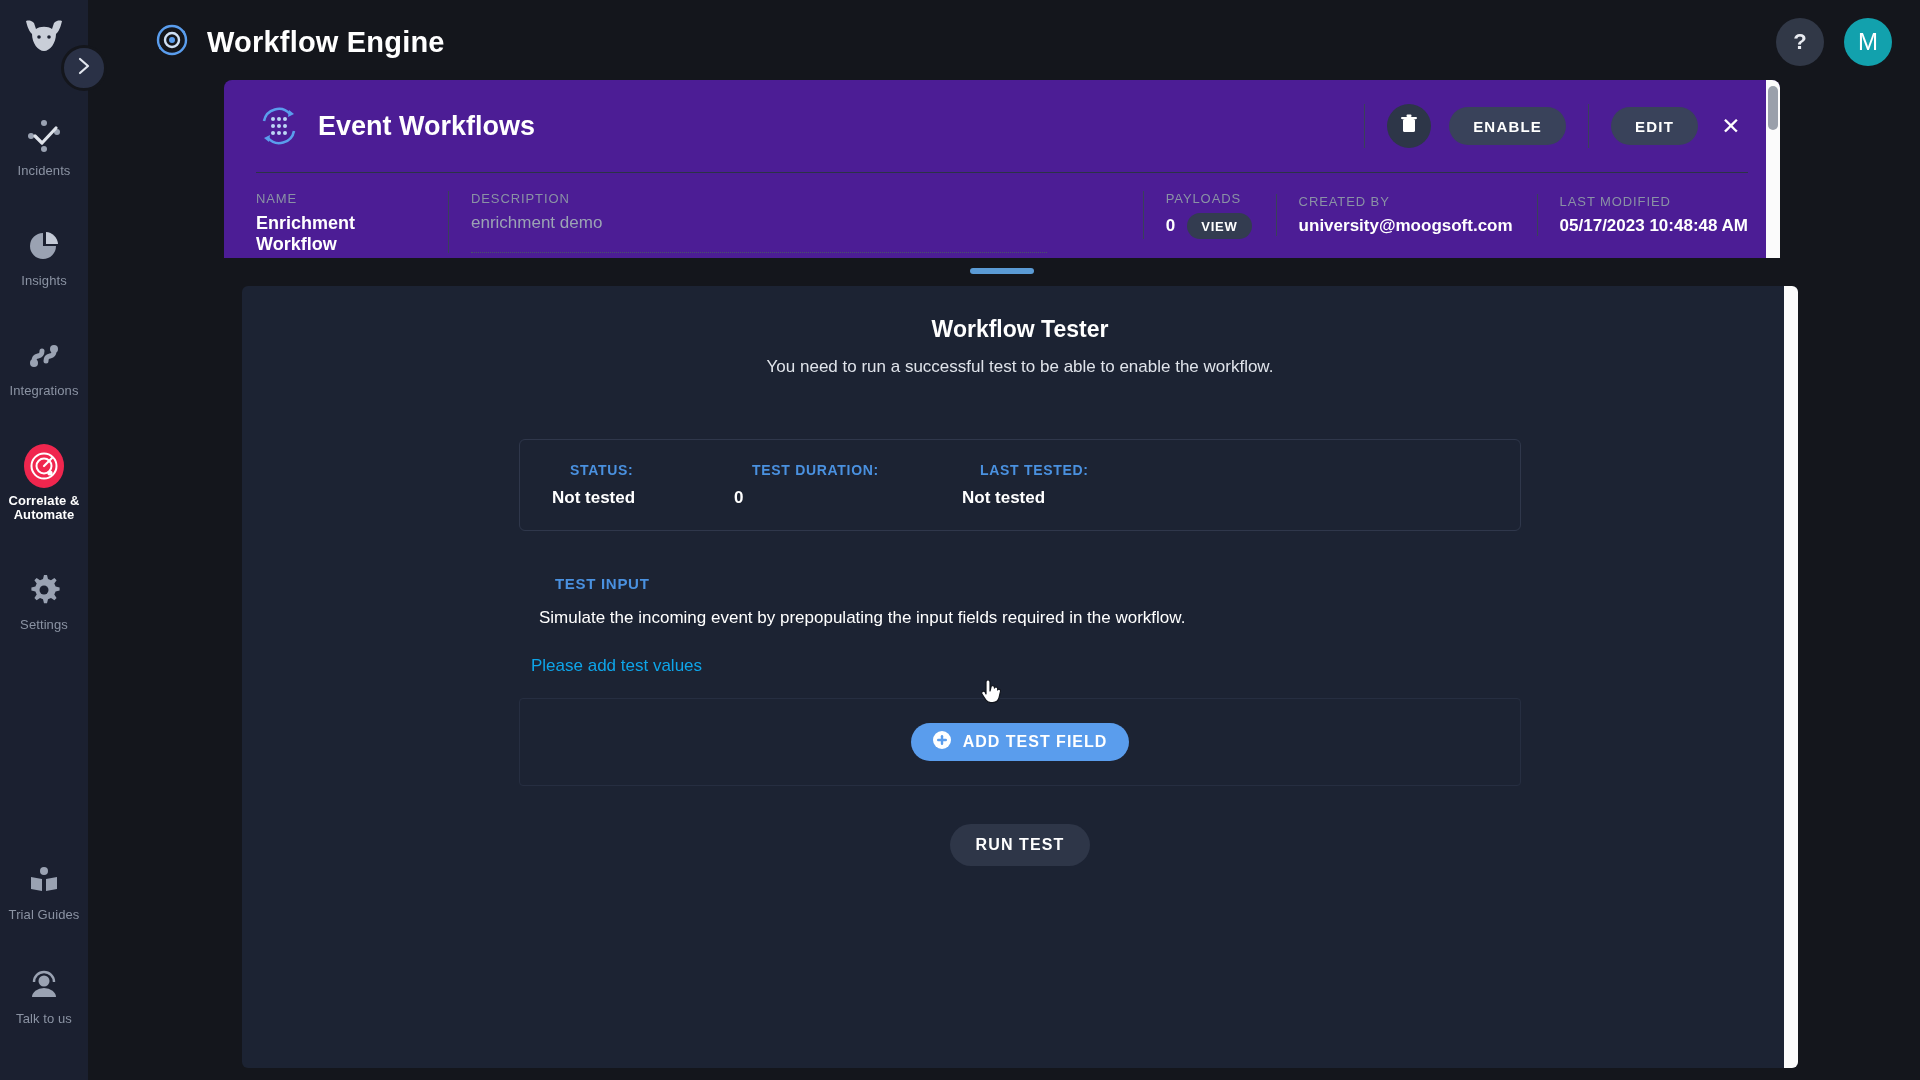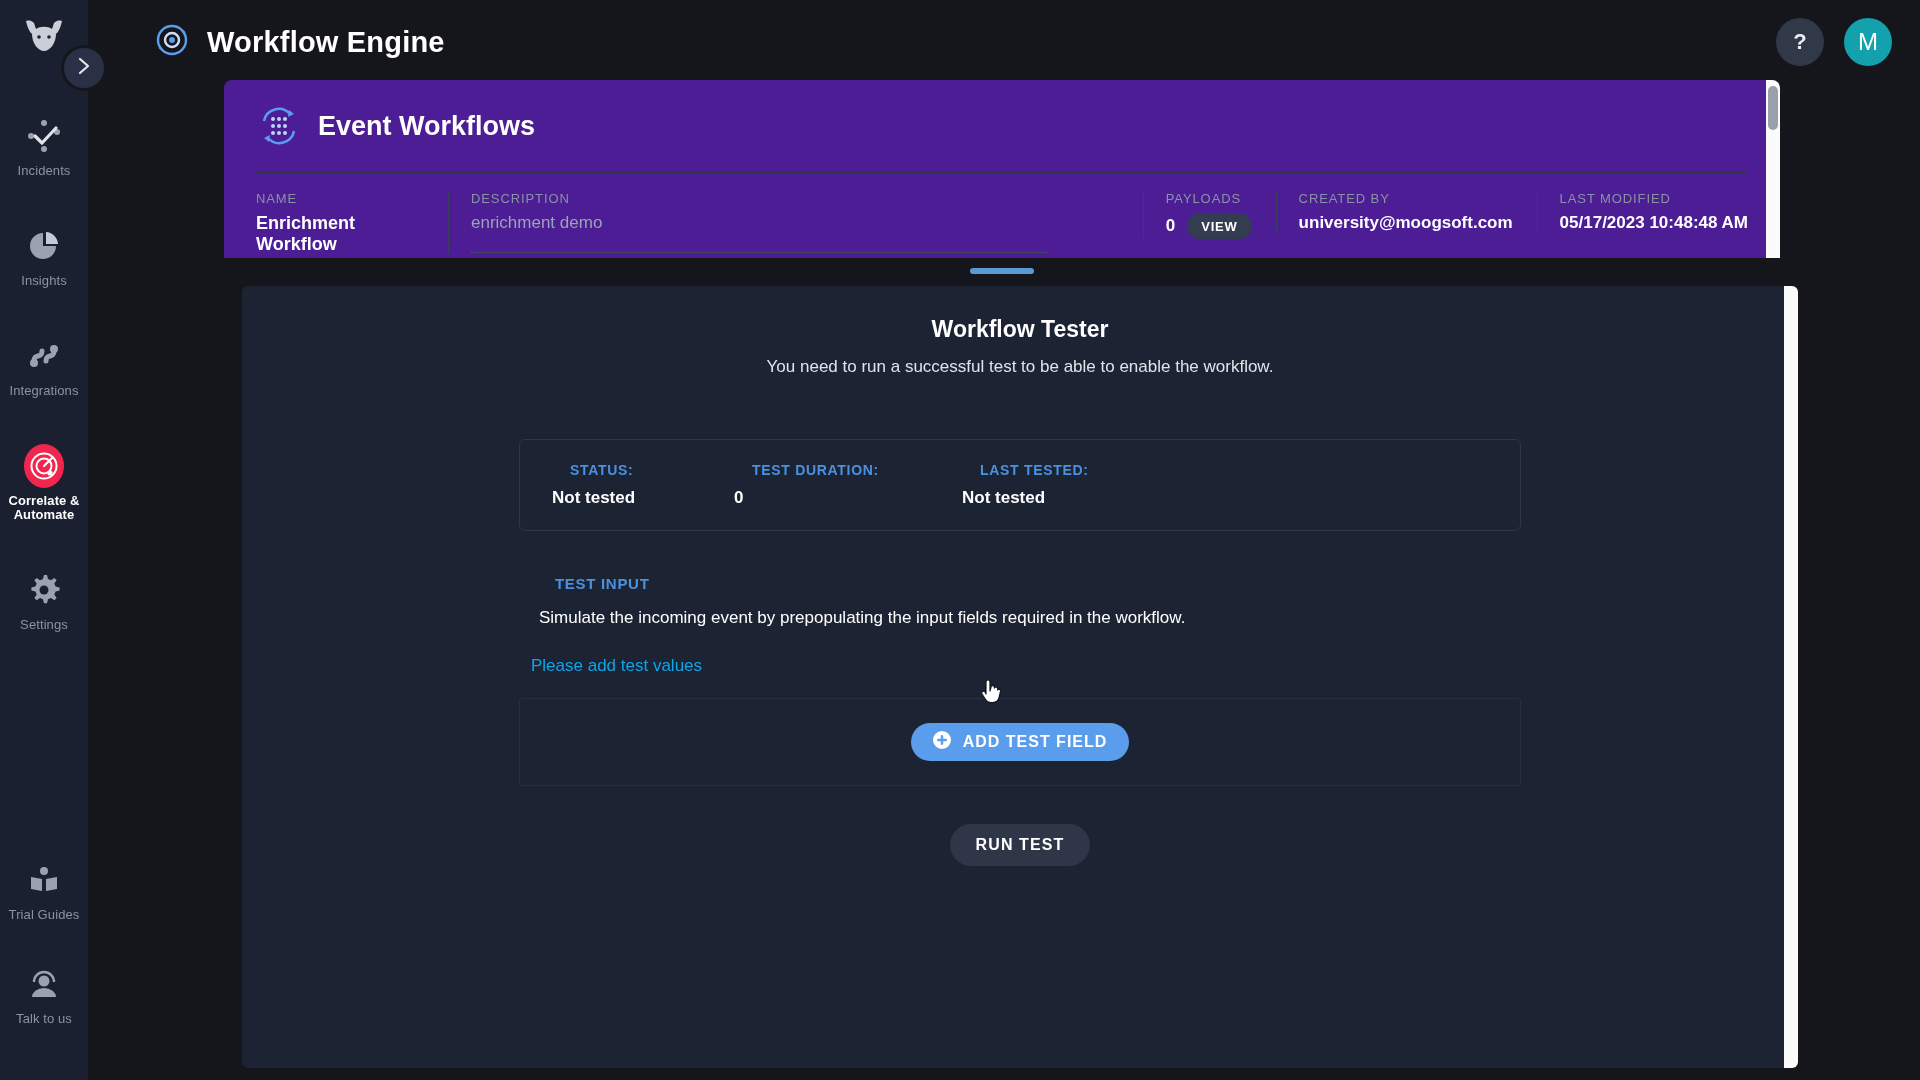--- a/index.html
+++ b/index.html
@@ -105,21 +105,21 @@
   }
   .meta-block { display: flex; flex-direction: column; gap: 7px; padding-right: 24px; }
   .meta-label { font-size: 13px; color: #8a92a5; letter-spacing: .9px; }
   .meta-value { font-size: 18px; color: #ffffff; font-weight: 700; }
   .meta-value.soft { font-weight: 400; color: #9ba3b4; font-size: 17px; }
   #meta-name { width: 192px; }
   #meta-desc { border-left: 1px solid #39415a; padding-left: 22px; width: 600px; }
   #desc-underline {
     margin-top: 12px; height: 0; border-bottom: 1px dotted #4a5368; width: 576px;
   }
-  #meta-right { margin-left: auto; display: flex; align-items: flex-start; }
+  #meta-right { margin-left: auto; display: flex; align-items: center; }
   #meta-payloads { border-left: 1px solid #39415a; padding-left: 22px; }
   #payload-value-row { display: flex; align-items: center; gap: 12px; }
   #view-button {
     height: 26px; padding: 0 14px; border-radius: 13px; background: #333c50;
     color: #ffffff; font-size: 13px; font-weight: 700; letter-spacing: .8px;
     display: flex; align-items: center; cursor: pointer; border: none;
     font-family: "Liberation Sans", sans-serif;
   }
   #meta-created { border-left: 1px solid #39415a; padding-left: 22px; }
   #meta-modified { border-left: 1px solid #39415a; padding-left: 22px; padding-right: 0; }
@@ -341,20 +341,36 @@
               <circle cx="23" cy="23" r="2"></circle>
               <circle cx="29" cy="23" r="2"></circle>
             <circle cx="17" cy="30" r="2"></circle>
               <circle cx="23" cy="30" r="2"></circle>
               <circle cx="29" cy="30" r="2"></circle>
           </g>
         </svg>
       </span>
       <span id="panel-title">Event Workflows</span>
 
+      <div id="panel-actions">
+        <span class="vsep"></span>
+        <div id="delete-button">
+          <span>
+            <svg width="18" height="20" viewBox="0 0 18 20">
+              <rect x="3" y="5" width="12" height="13" rx="1.6" fill="#ffffff"></rect>
+              <rect x="1" y="3" width="16" height="2.2" rx="1.1" fill="#ffffff"></rect>
+              <rect x="6.5" y="0.5" width="5" height="2.4" rx="1" fill="#ffffff"></rect>
+            </svg>
+          </span>
+        </div>
+        <button class="pill-button" id="enable-button">ENABLE</button>
+        <span class="vsep"></span>
+        <button class="pill-button" id="edit-button">EDIT</button>
+        <div id="close-button">✕</div>
+      </div>
     </div>
 
     <div id="meta-row">
       <div class="meta-block" id="meta-name">
         <span class="meta-label">NAME</span>
         <span class="meta-value">Enrichment Workflow</span>
       </div>
 
       <div class="meta-block" id="meta-desc">
         <span class="meta-label">DESCRIPTION</span>

